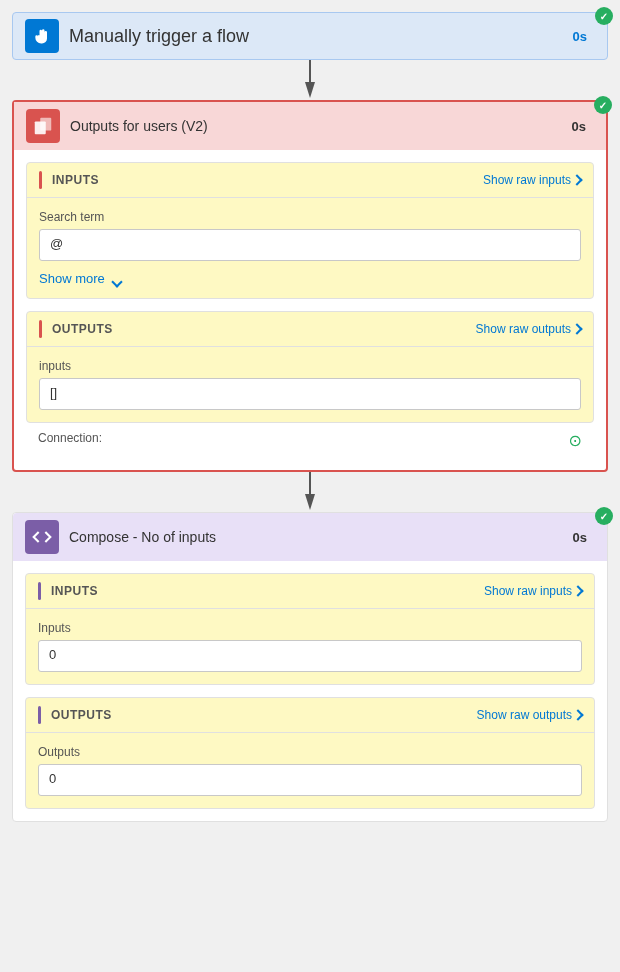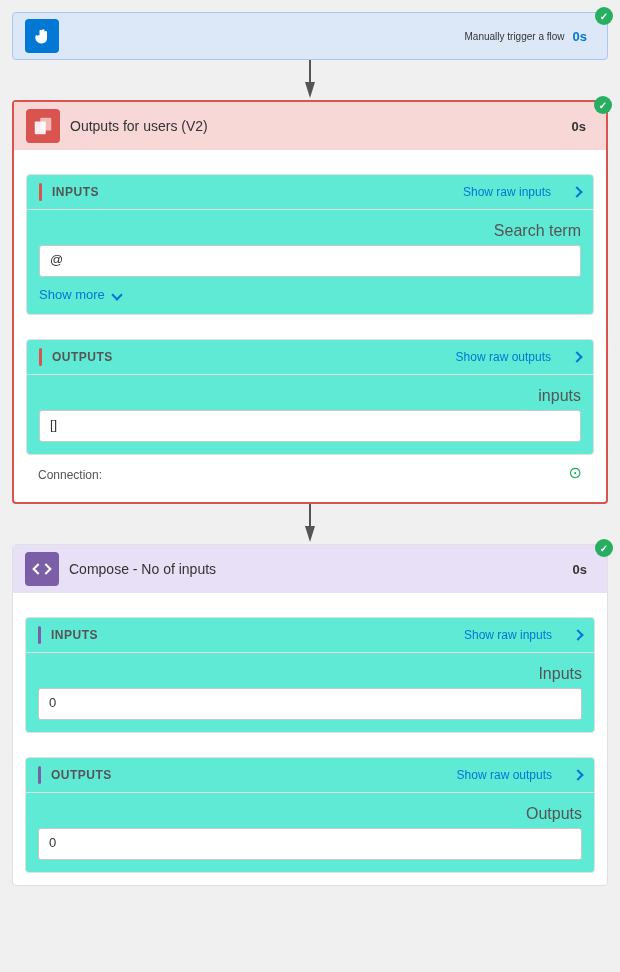--- a/index.html
+++ b/index.html
@@ -32,22 +32,21 @@
       border-radius: 4px;
       display: flex;
       align-items: center;
       justify-content: center;
       margin-right: 10px;
       flex-shrink: 0;
     }
 
     .trigger-block .step-title {
       flex: 1;
-      font-size: 10px;
-      text-align: right;
+      font-size: 18px;
     }
 
     .trigger-block .step-time {
       background: #dce8f7;
       color: #0078d4;
       font-size: 13px;
       font-weight: 600;
       padding: 2px 8px;
     }
 
@@ -137,22 +136,22 @@
     }
 
     .search-block-body {
       padding: 0 12px 12px 12px;
     }
 
     
     .section-panel {
       border: 1.5px solid #e0e0e0;
       border-radius: 4px;
-      margin-top: 24px;
-      background: #5eead4;
+      margin-top: 12px;
+      background: #fef9c3;
     }
 
     .section-header {
       display: flex;
       align-items: center;
       justify-content: space-between;
       padding: 8px 12px;
       border-bottom: 1px solid #e0e0e0;
     }
 
@@ -179,57 +178,56 @@
       color: #555;
       letter-spacing: 0.5px;
     }
 
     .show-raw-link {
       display: flex;
       align-items: center;
       color: #0078d4;
       font-size: 12px;
       cursor: pointer;
-      gap: 20px;
+      gap: 0;
     }
 
     .section-body {
       padding: 12px;
     }
 
     .field-label {
-      font-size: 16px;
+      font-size: 12px;
       color: #555;
       margin-bottom: 5px;
-      text-align: right;
     }
 
     .field-value-box {
       border: 1px solid #c8c8c8;
       border-radius: 3px;
       padding: 6px 10px;
       font-size: 13px;
       color: #333;
       background: #fff;
       min-height: 32px;
     }
 
     .show-more-link {
       display: flex;
-      align-items: center;
+      align-items: flex-end;
       color: #0078d4;
       font-size: 13px;
       cursor: pointer;
       margin-top: 10px;
       gap: 4px;
     }
 
     .connection-row {
       display: flex;
-      align-items: flex-end;
+      align-items: flex-start;
       justify-content: space-between;
       padding: 8px 12px;
       font-size: 12px;
       color: #555;
     }
 
     .connection-check {
       color: #27ae60;
       font-size: 16px;
     }

